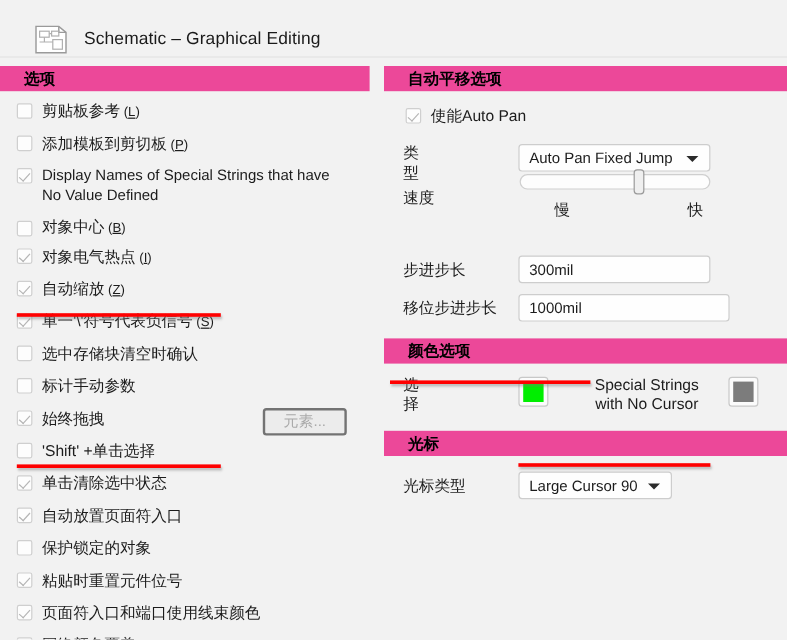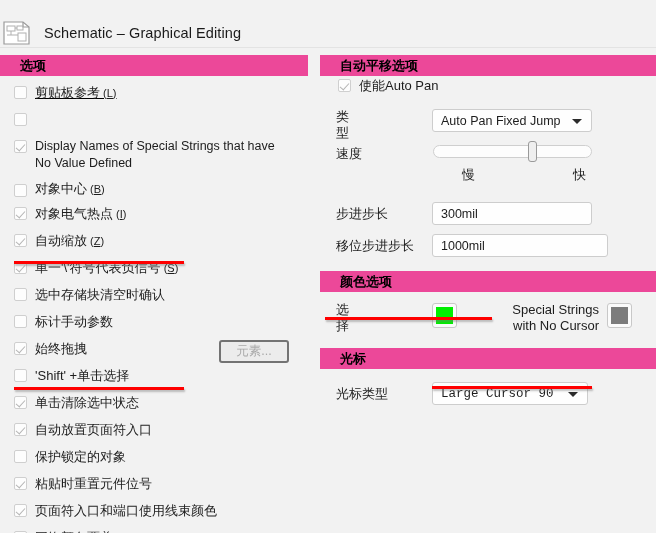--- a/index.html
+++ b/index.html
@@ -15,21 +15,21 @@
     width: 656px; height: 533px;
     background: #f2f2f2;
   }
 
   
   .titlebar {
     position: absolute; left: 0; top: 0;
     width: 656px; height: 66px;
     background: #f2f2f2;
     display: flex; align-items: center;
-    padding-left: 2px;
+    padding-left: 28px;
   }
   .title-icon {
     width: 30px; height: 28px;
     margin-right: 12px;
     position: relative;
     flex: 0 0 auto;
   }
   .title-text {
     font-size: 14.5px; color: #1a1a1a;
     letter-spacing: .1px;
@@ -209,26 +209,27 @@
         <path d="M5 16 H13 M9 12 V16 M13 9 H15 M13 16 H16" fill="none" stroke="#b0b0b0" stroke-width="1"></path>
       </svg>
     </div>
     <div class="title-text">Schematic – Graphical Editing</div>
   </div>
   <div class="top-sep"></div>
 
   <div class="panel-left">
     <div class="section-head">选项</div>
     <div id="optlist" style="padding-top:7px;">
-        <div class="cb-row" style="margin-bottom: 4px; text-decoration: underline;">
+        <div class="cb-row" style="margin-bottom: 4px;">
           <div class="cbx"></div>
           <div class="cb-label">剪贴板参考<span class="mn"> (<u>L</u>)</span></div>
         </div>
         <div class="cb-row" style="margin-bottom: 4px;">
           <div class="cbx"></div>
+          <div class="cb-label">添加模板到剪切板<span class="mn"> (<u>P</u>)</span></div>
         </div>
         <div class="cb-row" style="margin-bottom: 5px;">
           <div class="cbx checked"></div>
           <div class="cb-label latin">Display Names of Special Strings that have No Value Defined</div>
         </div>
         <div class="cb-row" style="margin-bottom: 4px; align-items: center;">
           <div class="cbx"></div>
           <div class="cb-label">对象中心<span class="mn"> (<u>B</u>)</span></div>
         </div>
         <div class="cb-row" style="margin-bottom: 4px;">
@@ -285,21 +286,21 @@
         </div>
       </div>
   </div>
 
   <div class="btn-elem">元素...</div>
 
   <div class="panel-right">
 
     <div class="section-head">自动平移选项</div>
 
-    <div class="cb-row" style="padding-left:18px;">
+    <div class="cb-row" style="margin-top:11px;padding-left:18px;">
       <div class="cbx checked"></div>
       <div class="cb-label">使能Auto Pan</div>
     </div>
 
     <div class="form-row" style="margin-top:10px;padding-left:16px;">
       <div style="width:96px;">
         <div class="frm-label">类</div>
         <div class="frm-label">型</div>
       </div>
       <div class="combo" style="width:160px;">
@@ -325,34 +326,34 @@
     <div class="section-head" style="margin-top:14px;">颜色选项</div>
 
     <div class="form-row" style="margin-top:10px;padding-left:16px;">
       <div style="width:96px;">
         <div class="frm-label">选</div>
         <div class="frm-label">择</div>
       </div>
       <div class="swatch-frame" style="margin-top:1px;">
         <span class="swatch" id="sw-select" style="background: rgb(0, 238, 0);"></span>
       </div>
-      <div style="margin-left:22px;text-align:right;width:120px;">
+      <div style="margin-left:22px;text-align:center;width:120px;">
         <div class="frm-label">Special Strings</div>
         <div class="frm-label">with No Cursor</div>
       </div>
       <div class="swatch-frame" style="margin-left:8px;margin-top:1px;">
         <span class="swatch" id="sw-special" style="background: rgb(124, 124, 124);"></span>
       </div>
     </div>
 
     <div class="section-head" style="margin-top:14px;">光标</div>
 
     <div class="form-row" style="margin-top:13px;padding-left:16px;">
       <div class="frm-label" style="width:96px;padding-top:4px;">光标类型</div>
-      <div class="combo" style="width:156px;font-family:Liberation Mono, monospace;">
+      <div class="combo" style="width:128px;">
         <span>Large Cursor 90</span>
         <span class="arrow"></span>
       </div>
     </div>
   </div>
 
   <div class="slider-track"></div>
   <div class="slider-thumb" id="sliderThumb" style="left: 528px;"></div>
   <div class="slider-cap" style="left:462px;top:166px;">慢</div>
   <div class="slider-cap" style="left:573px;top:166px;">快</div>

